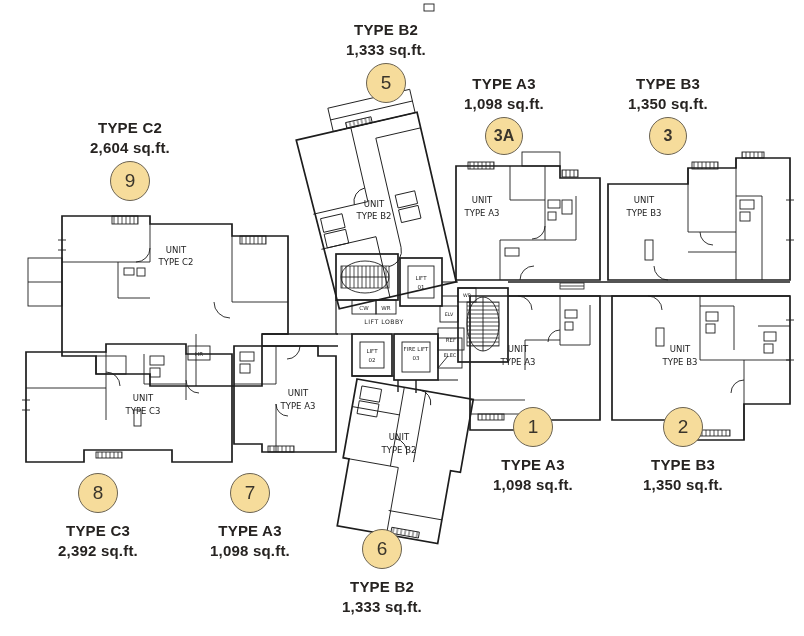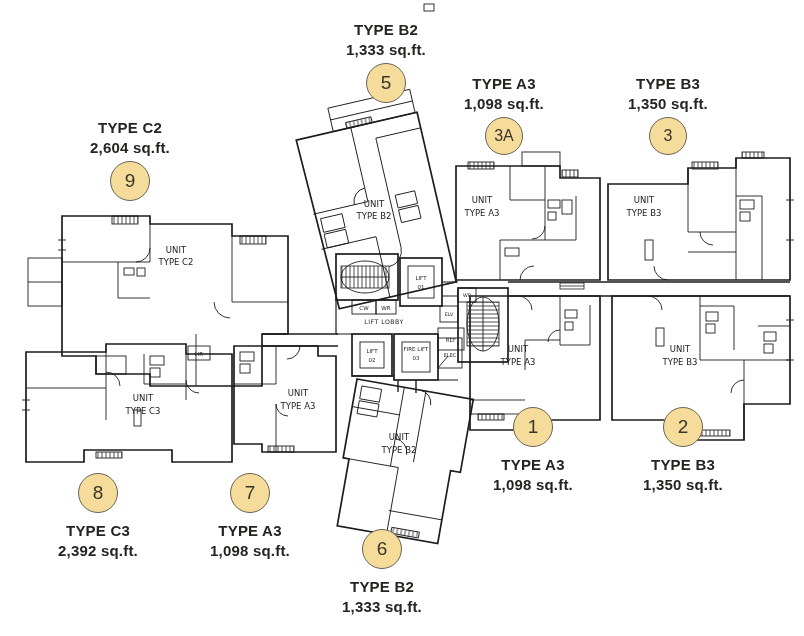--- a/index.html
+++ b/index.html
@@ -6,21 +6,21 @@
   .canvas{position:relative;width:804px;height:636px;background:#ffffff;overflow:hidden;
           font-family:"Liberation Sans",sans-serif;}
   svg.plan{position:absolute;left:0;top:0;}
   svg text{font-family:"DejaVu Sans",sans-serif;}
   .anno{position:absolute;width:170px;display:flex;flex-direction:column;align-items:center;
         color:#262321;text-align:center;}
   .anno .t,.anno .a{font-weight:bold;font-size:15px;line-height:20px;letter-spacing:.2px;white-space:nowrap;}
   .badge{box-sizing:border-box;width:40px;height:40px;border-radius:50%;background:#F6DC9B;
          border:1.6px solid #6b6352;display:flex;align-items:center;justify-content:center;
          font-size:19px;font-weight:400;color:#3a352b;margin-top:3px;}
-  .badge.small{width:38px;height:38px;font-size:16px;}
+  .badge.small{width:38px;height:38px;font-size:16px;font-weight:bold;}
   .anno.badge-first .badge{margin:0 0 8px 0;}
 </style>
 </head>
 <body>
 
 <div class="canvas">
 
   <svg class="plan" width="804" height="636" viewBox="0 0 804 636">
     <defs>
       <pattern id="hv" width="4" height="12" patternUnits="userSpaceOnUse">

